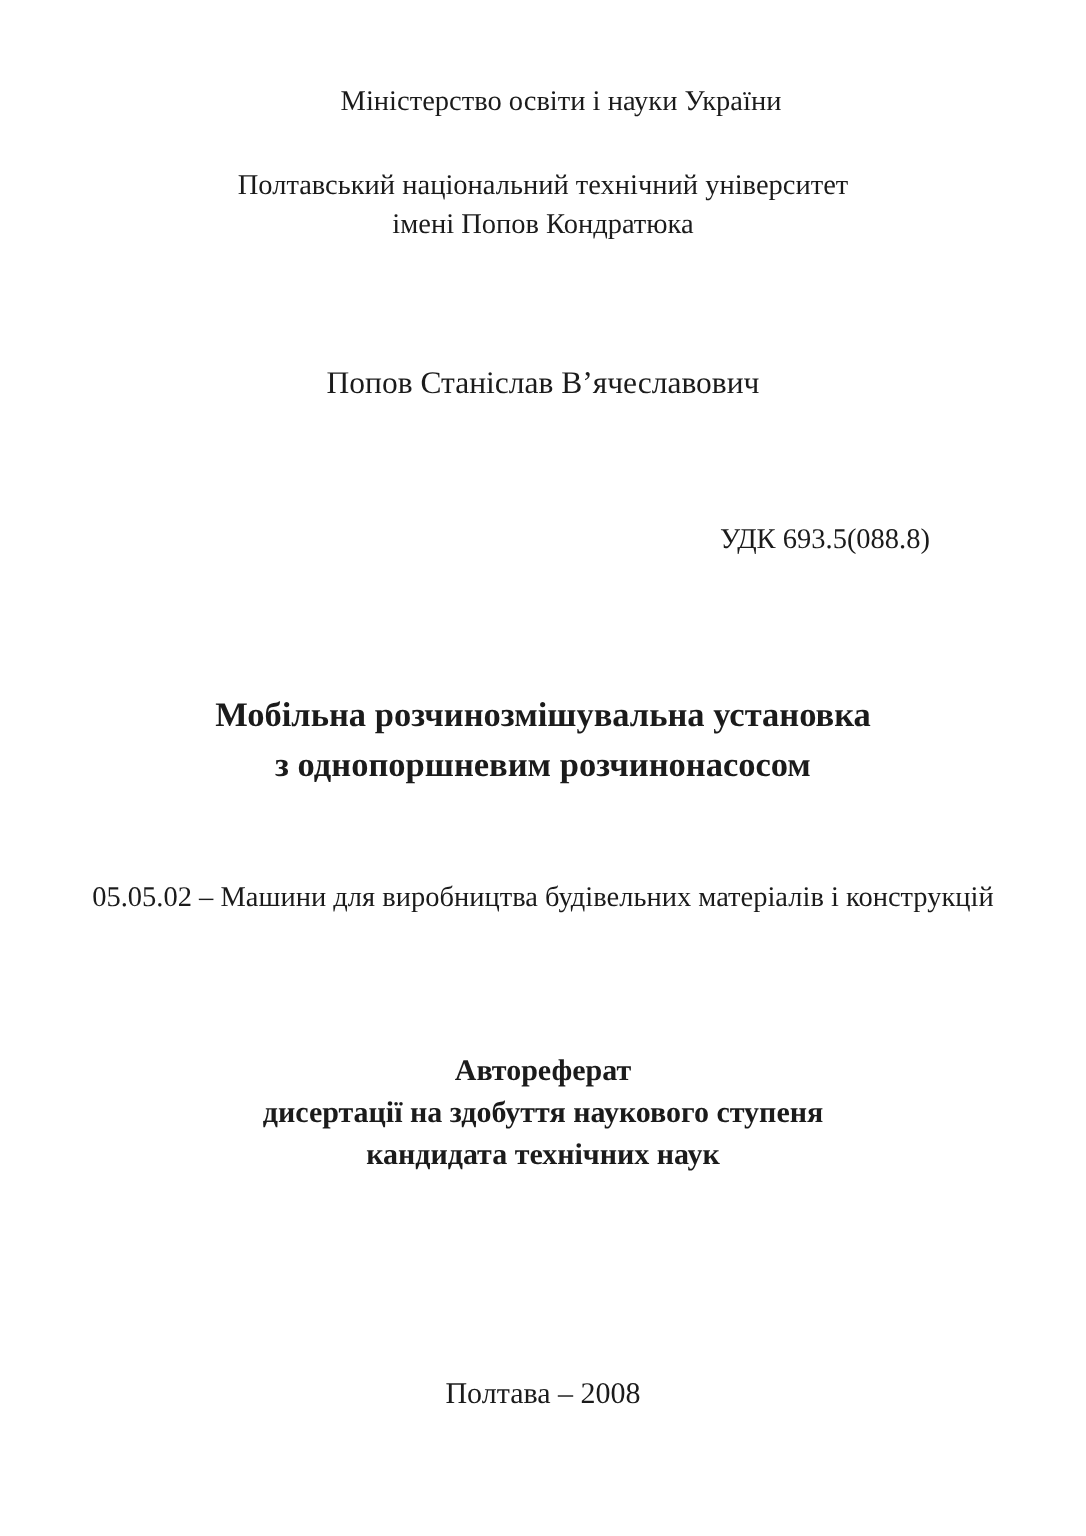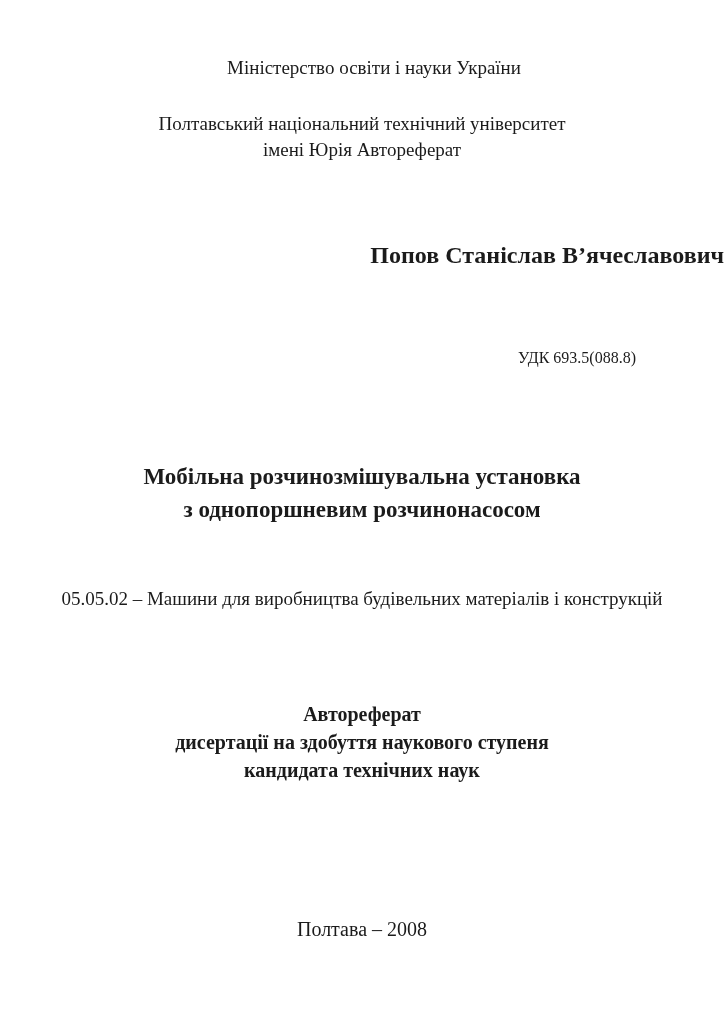--- a/index.html
+++ b/index.html
@@ -21,26 +21,26 @@
     position: absolute;
     left: 0;
     width: 100%;
     text-align: center;
     font-size: 19px;
     line-height: 26px;
     white-space: pre-line;
   }
   .ministry        { top: 55px; margin-left: 12px; }
   .university      { top: 111px; }
-  .author          { top: 242px; font-weight: bold; font-size: 24px; text-align: right; }
+  .author          { top: 242px; font-weight: normal; font-size: 21px; }
   .udk {
     position: absolute;
     top: 349px;
-    right: 88px;
-    font-size: 16px;
+    right: 104px;
+    font-size: 19px;
     text-align: right;
   }
   .diss-title {
     top: 446px;
     font-weight: bold;
     font-size: 23px;
     line-height: 33px;
     margin-top: 14px;
   }
   .specialty       { top: 586px; font-size: 19px; }
@@ -52,21 +52,21 @@
   }
   .city-year       { top: 916px; font-size: 20px; text-align: center; }
 </style>
 </head>
 <body>
 
 <div class="page">
   <div class="line ministry">Міністерство освіти і науки України</div>
 
   <div class="line university">Полтавський національний технічний університет
-імені Юрія Автореферат</div>
+імені Попов Кондратюка</div>
 
   <div class="line author">Попов Станіслав В’ячеславович</div>
 
   <div class="udk">УДК 693.5(088.8)</div>
 
   <div class="line diss-title">Мобільна розчинозмішувальна установка
 з однопоршневим розчинонасосом</div>
 
   <div class="line specialty">05.05.02 – Машини для виробництва будівельних матеріалів і конструкцій</div>
 

